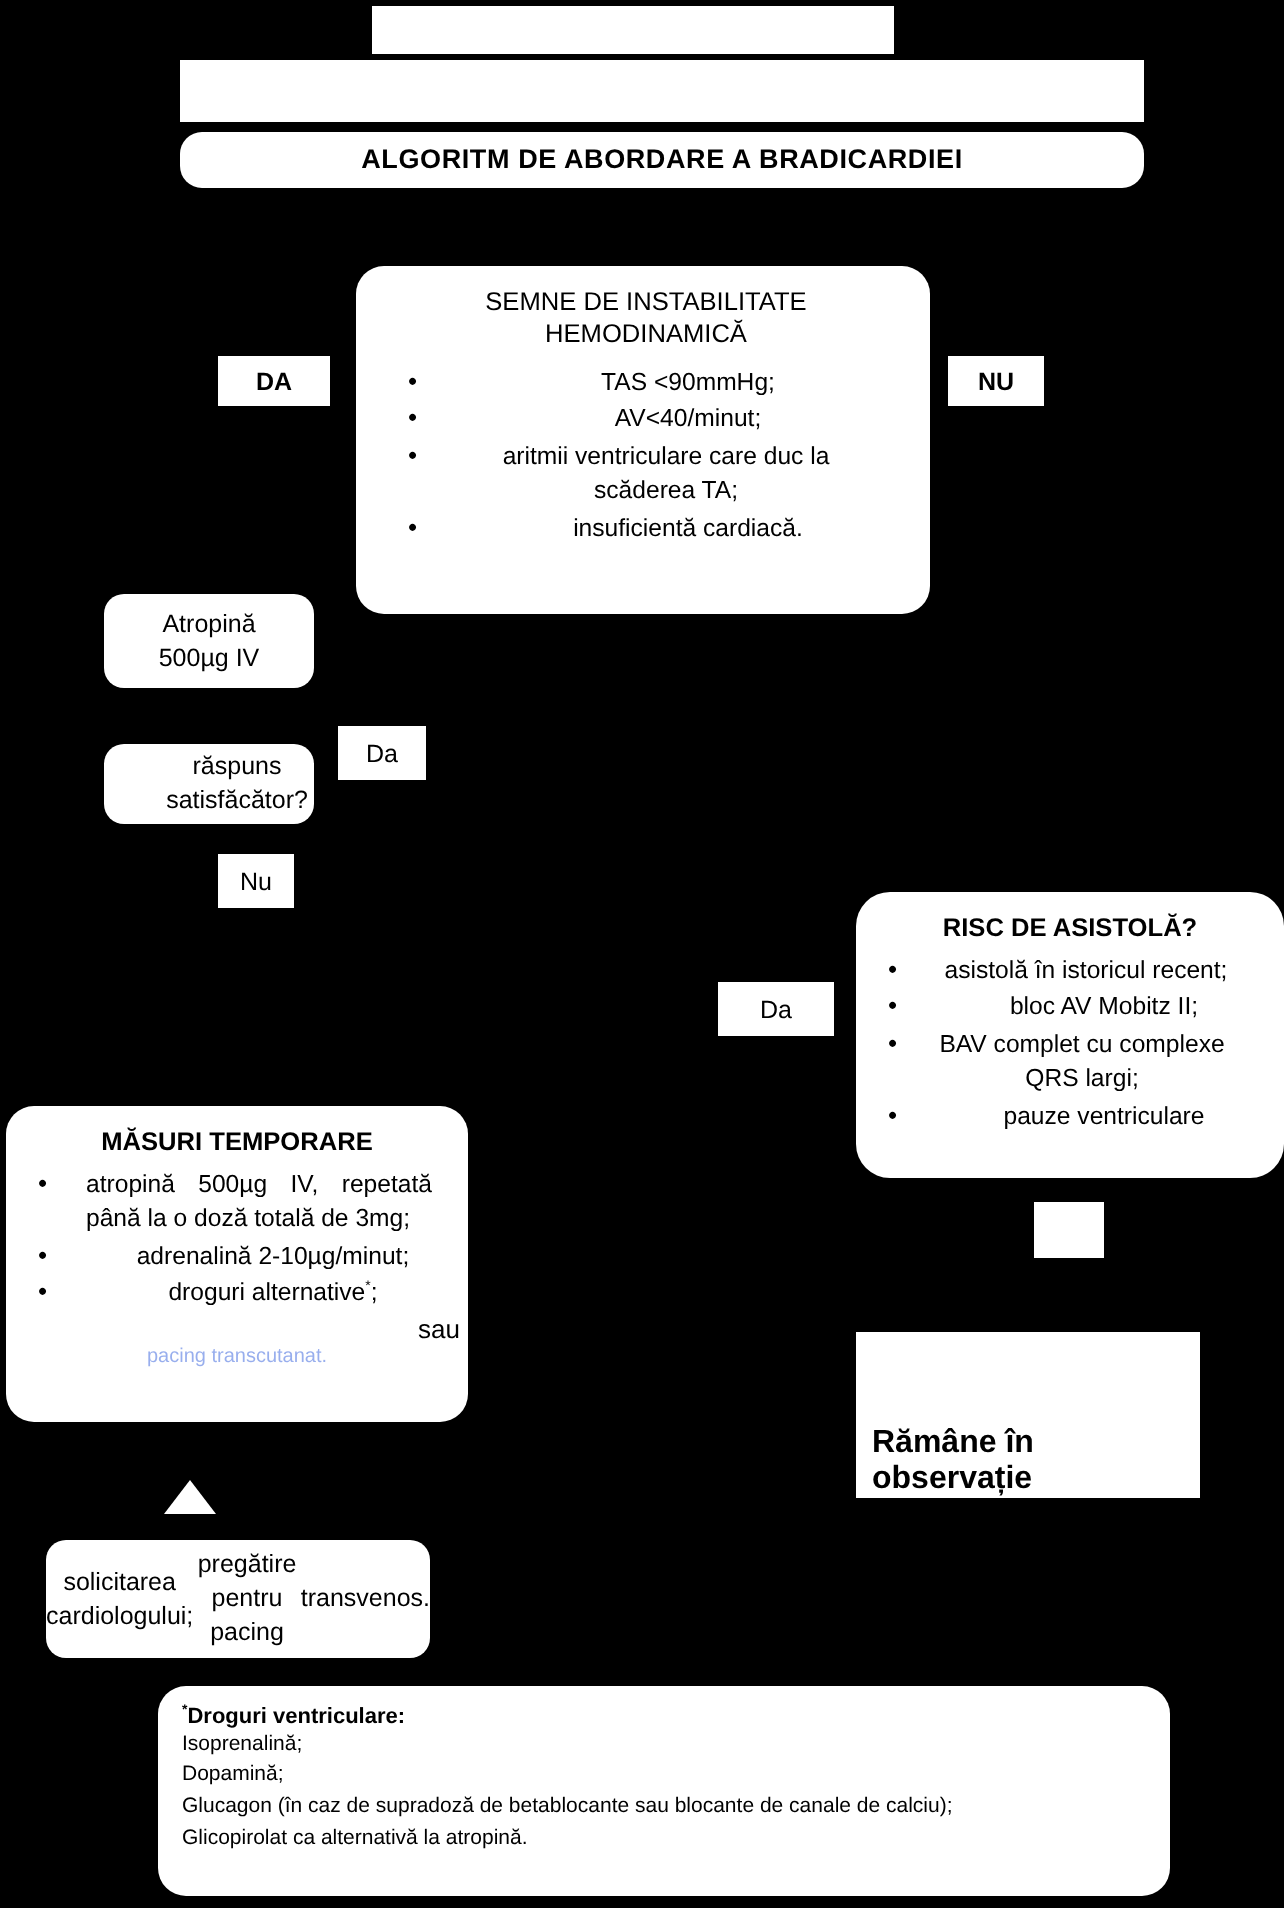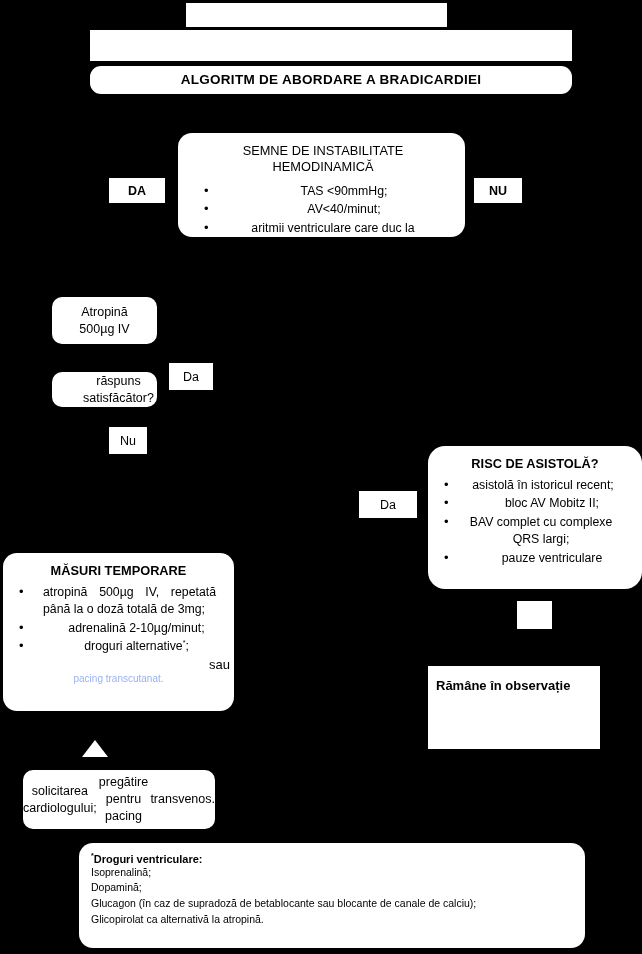--- a/index.html
+++ b/index.html
@@ -119,23 +119,24 @@
     margin-bottom: 6px;
   }
   .inbox-title-reg {
     font-weight: normal;
     text-align: center;
     font-size: 12.8px;
     line-height: 1.25;
     margin-bottom: 8px;
   }
   .obs-txt {
-    font-size: 13px;
+    font-size: 16px;
     font-weight: bold;
     padding: 12px 0 0 8px;
+    margin-top: 35px;
   }
   .sau {
     text-align: right;
     font-size: 13px;
     margin-top: 1px;
   }
   .ghost {
     color: #1d4ed8;
     text-align: center;
     font-size: 10px;
@@ -152,21 +153,21 @@
   </div>
 
   <div class="box sharp" style="left:90px; top:30px; width:482px; height:31px;">
     <div class="center-flex" style="width:100%;height:100%;"></div>
   </div>
 
   <div class="box sharp" style="left:90px; top:66px; width:482px; height:28px;border-radius:11px;">
     <div class="hdr-title center-flex" style="width:100%;height:100%;">ALGORITM DE ABORDARE A BRADICARDIEI</div>
   </div>
 
-  <div class="box rounded" style="left:178px; top:133px; width:287px; height:104px; padding:10px 5px 6px 8px;">
+  <div class="box rounded" style="left:178px; top:133px; width:287px; height:174px; padding:10px 5px 6px 8px;">
     <div class="inbox-title-reg">
       <span>SEMNE DE INSTABILITATE</span><br>
       <span>HEMODINAMICĂ</span>
     </div>
     <ul class="bl">
       <li>TAS &lt;90mmHg;</li>
       <li>AV&lt;40/minut;</li>
       <li style="padding-right:22px;">aritmii ventriculare care duc la scăderea TA;</li>
       <li>insuficientă cardiacă.</li>
     </ul>
@@ -180,21 +181,21 @@
     <span>NU</span>
   </div>
 
   <div class="box rounded-sm" style="left:52px; top:297px; width:105px; height:47px;">
     <div class="center-txt center-flex" style="width:100%;height:100%;flex-direction:column;">
       <span>Atropină</span>
       <span>500µg IV</span>
     </div>
   </div>
 
-  <div class="box rounded-sm" style="left:52px; top:372px; width:105px; height:35px;padding-left:28px;">
+  <div class="box rounded-sm" style="left:52px; top:372px; width:105px; height:40px;padding-left:28px;">
     <div class="center-txt center-flex" style="width:100%;height:100%;flex-direction:column;">
       <span>răspuns</span>
       <span>satisfăcător?</span>
     </div>
   </div>
 
   <div class="box sharp small-lbl-plain" style="left:169px; top:363px; width:44px; height:27px;">
     <span>Da</span>
   </div>
 

